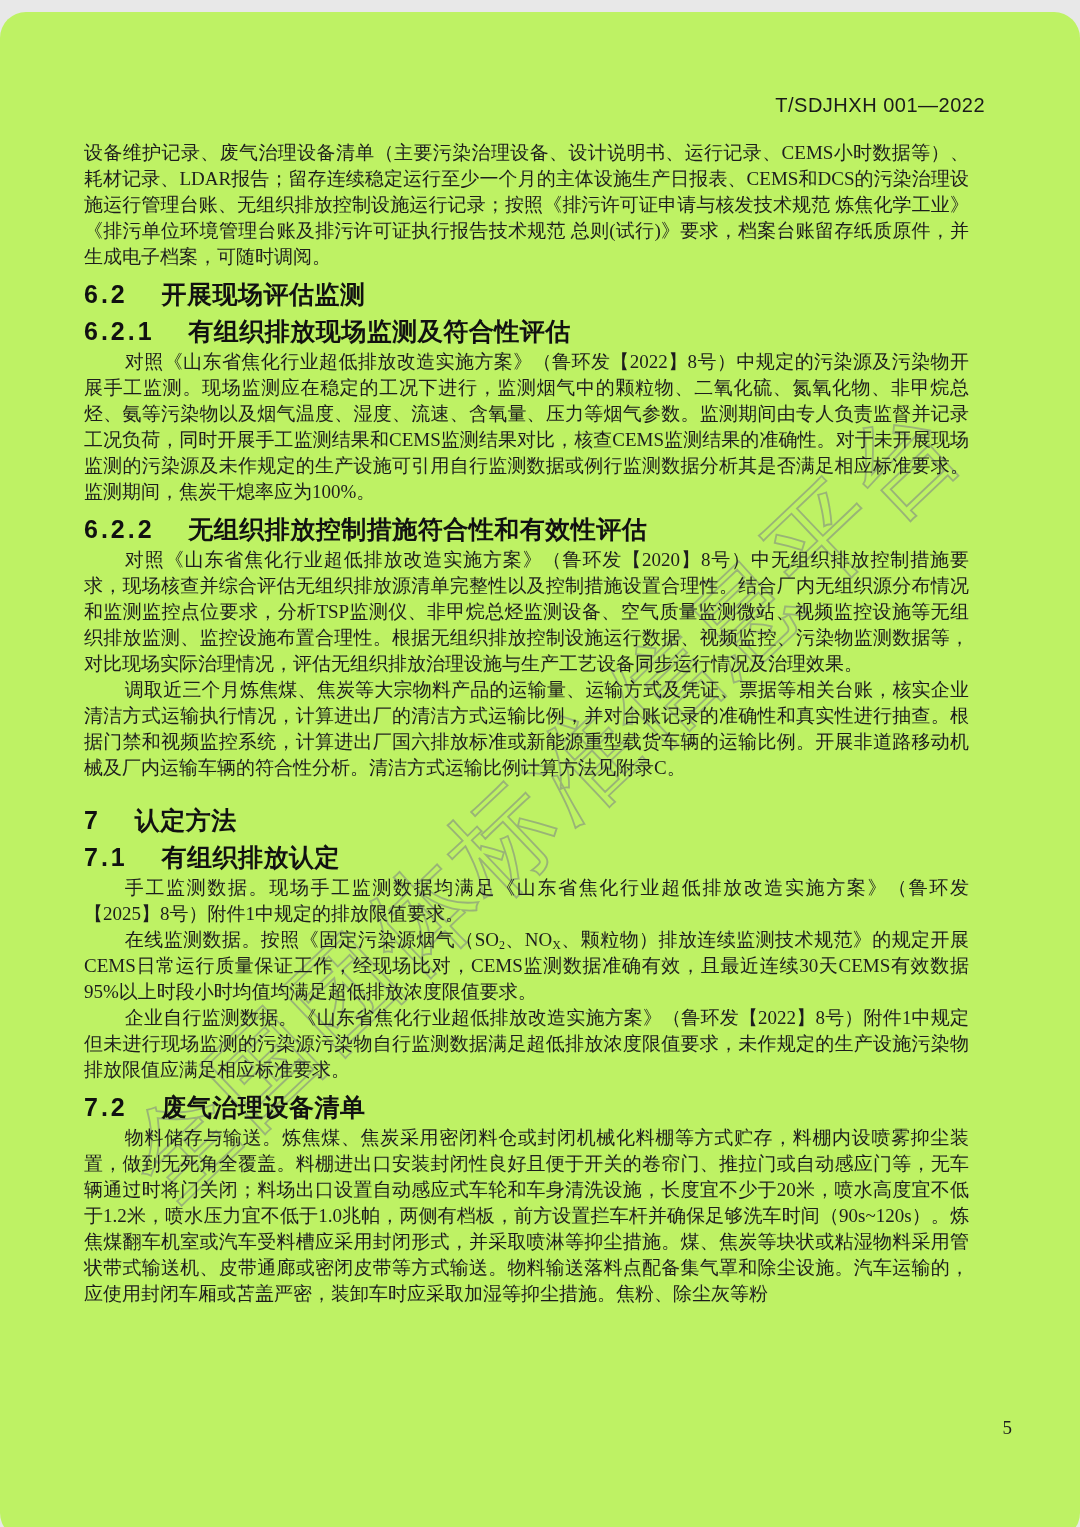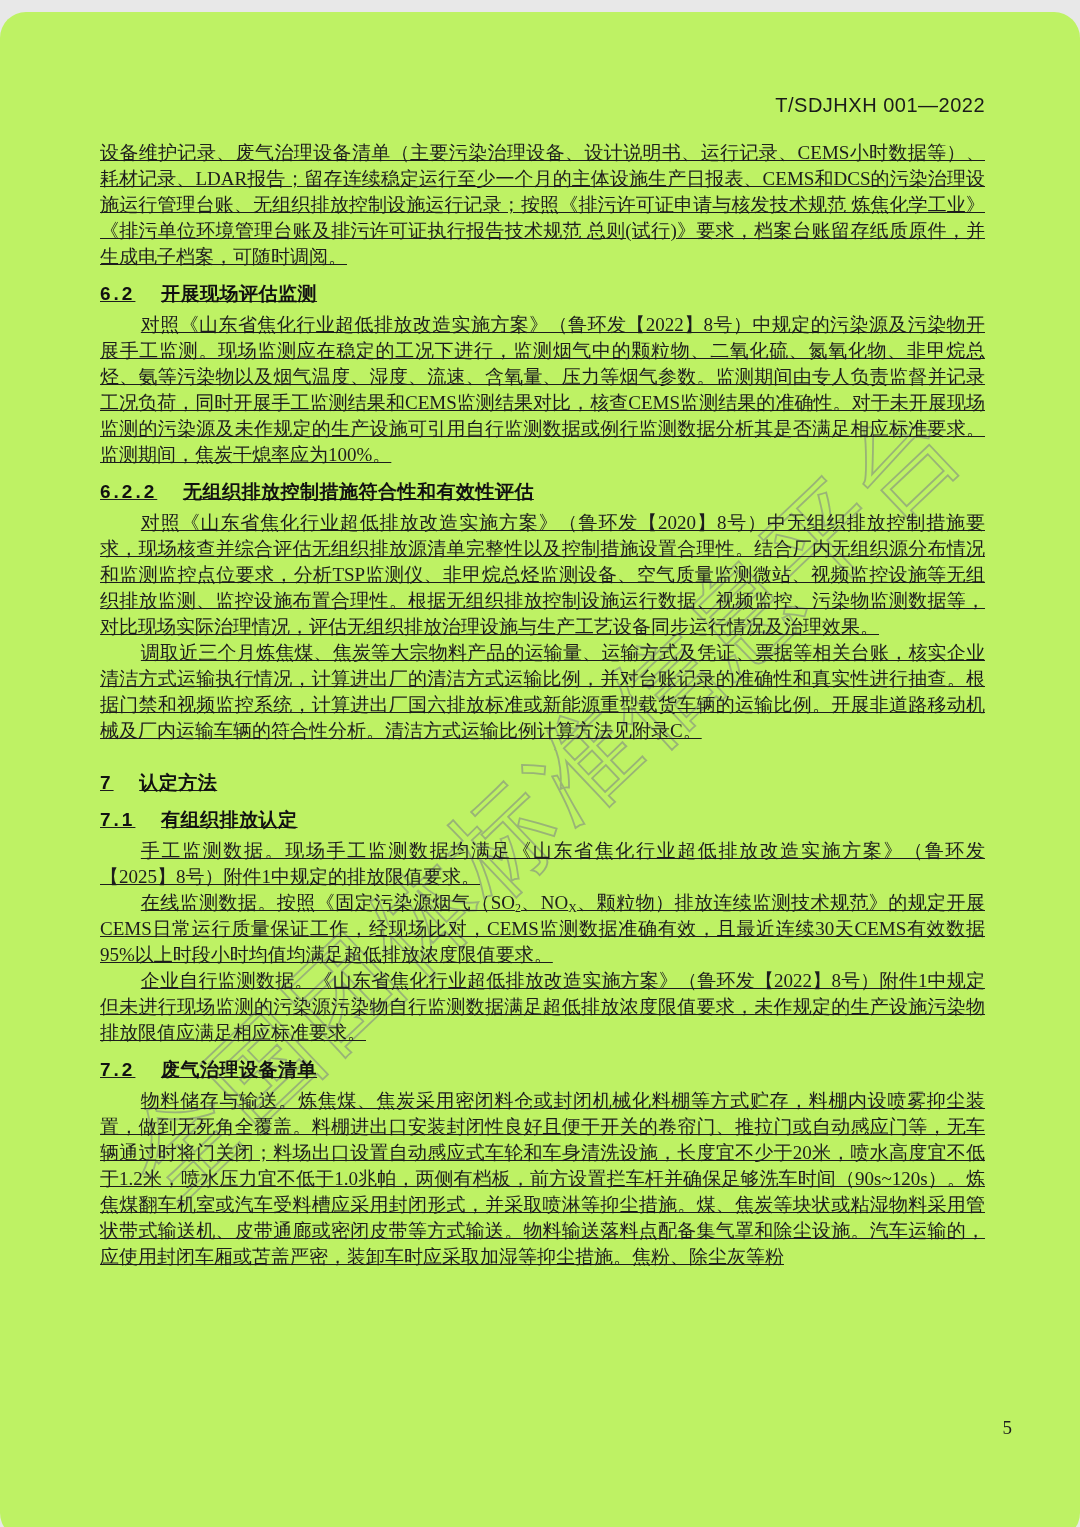--- a/index.html
+++ b/index.html
@@ -38,43 +38,42 @@
     z-index: 1;
     pointer-events: none;
     user-select: none;
   }
   @supports not ((-webkit-text-stroke: 1px #000)) {
     .watermark { color: rgba(140, 146, 153, 0.35); }
   }
   .doc-body {
     position: absolute;
     top: 128px;
-    left: 100px;
+    left: 84px;
     width: 885px;
     z-index: 2;
     font-size: 19px;
     line-height: 26px;
-    text-decoration: underline;
   }
   .para {
     margin: 0;
     text-align: justify;
     text-justify: inter-ideograph;
   }
   .para.indent { text-indent: 2.15em; }
   .para sub {
     font-size: 12px;
     line-height: 0;
     vertical-align: -3px;
   }
   .heading {
     margin: 11px 0 5px 0;
     font-family: "Liberation Sans", "DejaVu Sans", sans-serif;
     font-weight: 600;
-    font-size: 19px;
+    font-size: 25px;
     line-height: 26px;
     color: #111111;
   }
   .heading .h-num { letter-spacing: 3px; }
   .heading .h-title { margin-left: 1.35em; letter-spacing: 0.5px; }
   .page-number {
     position: absolute;
     top: 1405px;
     right: 68px;
     font-size: 19px;
@@ -84,20 +83,21 @@
 </style>
 </head>
 <body>
 
 <div class="page">
   <div class="doc-header">T/SDJHXH 001—2022</div>
   <div class="watermark">全国团体标准信息平台</div>
   <main class="doc-body">
       <p class="para">设备维护记录、废气治理设备清单（主要污染治理设备、设计说明书、运行记录、CEMS小时数据等）、耗材记录、LDAR报告；留存连续稳定运行至少一个月的主体设施生产日报表、CEMS和DCS的污染治理设施运行管理台账、无组织排放控制设施运行记录；按照《排污许可证申请与核发技术规范 炼焦化学工业》《排污单位环境管理台账及排污许可证执行报告技术规范 总则(试行)》要求，档案台账留存纸质原件，并生成电子档案，可随时调阅。</p>
       <div class="heading h2"><span class="h-num">6.2</span><span class="h-title">开展现场评估监测</span></div>
+      <div class="heading h3"><span class="h-num">6.2.1</span><span class="h-title">有组织排放现场监测及符合性评估</span></div>
       <p class="para indent">对照《山东省焦化行业超低排放改造实施方案》（鲁环发【2022】8号）中规定的污染源及污染物开展手工监测。现场监测应在稳定的工况下进行，监测烟气中的颗粒物、二氧化硫、氮氧化物、非甲烷总烃、氨等污染物以及烟气温度、湿度、流速、含氧量、压力等烟气参数。监测期间由专人负责监督并记录工况负荷，同时开展手工监测结果和CEMS监测结果对比，核查CEMS监测结果的准确性。对于未开展现场监测的污染源及未作规定的生产设施可引用自行监测数据或例行监测数据分析其是否满足相应标准要求。监测期间，焦炭干熄率应为100%。</p>
       <div class="heading h3"><span class="h-num">6.2.2</span><span class="h-title">无组织排放控制措施符合性和有效性评估</span></div>
       <p class="para indent">对照《山东省焦化行业超低排放改造实施方案》（鲁环发【2020】8号）中无组织排放控制措施要求，现场核查并综合评估无组织排放源清单完整性以及控制措施设置合理性。结合厂内无组织源分布情况和监测监控点位要求，分析TSP监测仪、非甲烷总烃监测设备、空气质量监测微站、视频监控设施等无组织排放监测、监控设施布置合理性。根据无组织排放控制设施运行数据、视频监控、污染物监测数据等，对比现场实际治理情况，评估无组织排放治理设施与生产工艺设备同步运行情况及治理效果。</p>
       <p class="para indent">调取近三个月炼焦煤、焦炭等大宗物料产品的运输量、运输方式及凭证、票据等相关台账，核实企业清洁方式运输执行情况，计算进出厂的清洁方式运输比例，并对台账记录的准确性和真实性进行抽查。根据门禁和视频监控系统，计算进出厂国六排放标准或新能源重型载货车辆的运输比例。开展非道路移动机械及厂内运输车辆的符合性分析。清洁方式运输比例计算方法见附录C。</p>
       <div class="heading h2" style="margin-top: 26px;"><span class="h-num">7</span><span class="h-title">认定方法</span></div>
       <div class="heading h2"><span class="h-num">7.1</span><span class="h-title">有组织排放认定</span></div>
       <p class="para indent">手工监测数据。现场手工监测数据均满足《山东省焦化行业超低排放改造实施方案》（鲁环发【2025】8号）附件1中规定的排放限值要求。</p>
       <p class="para indent">在线监测数据。按照《固定污染源烟气（SO<sub>2</sub>、NO<sub>X</sub>、颗粒物）排放连续监测技术规范》的规定开展CEMS日常运行质量保证工作，经现场比对，CEMS监测数据准确有效，且最近连续30天CEMS有效数据95%以上时段小时均值均满足超低排放浓度限值要求。</p>
       <p class="para indent">企业自行监测数据。《山东省焦化行业超低排放改造实施方案》（鲁环发【2022】8号）附件1中规定但未进行现场监测的污染源污染物自行监测数据满足超低排放浓度限值要求，未作规定的生产设施污染物排放限值应满足相应标准要求。</p>
       <div class="heading h2"><span class="h-num">7.2</span><span class="h-title">废气治理设备清单</span></div>

